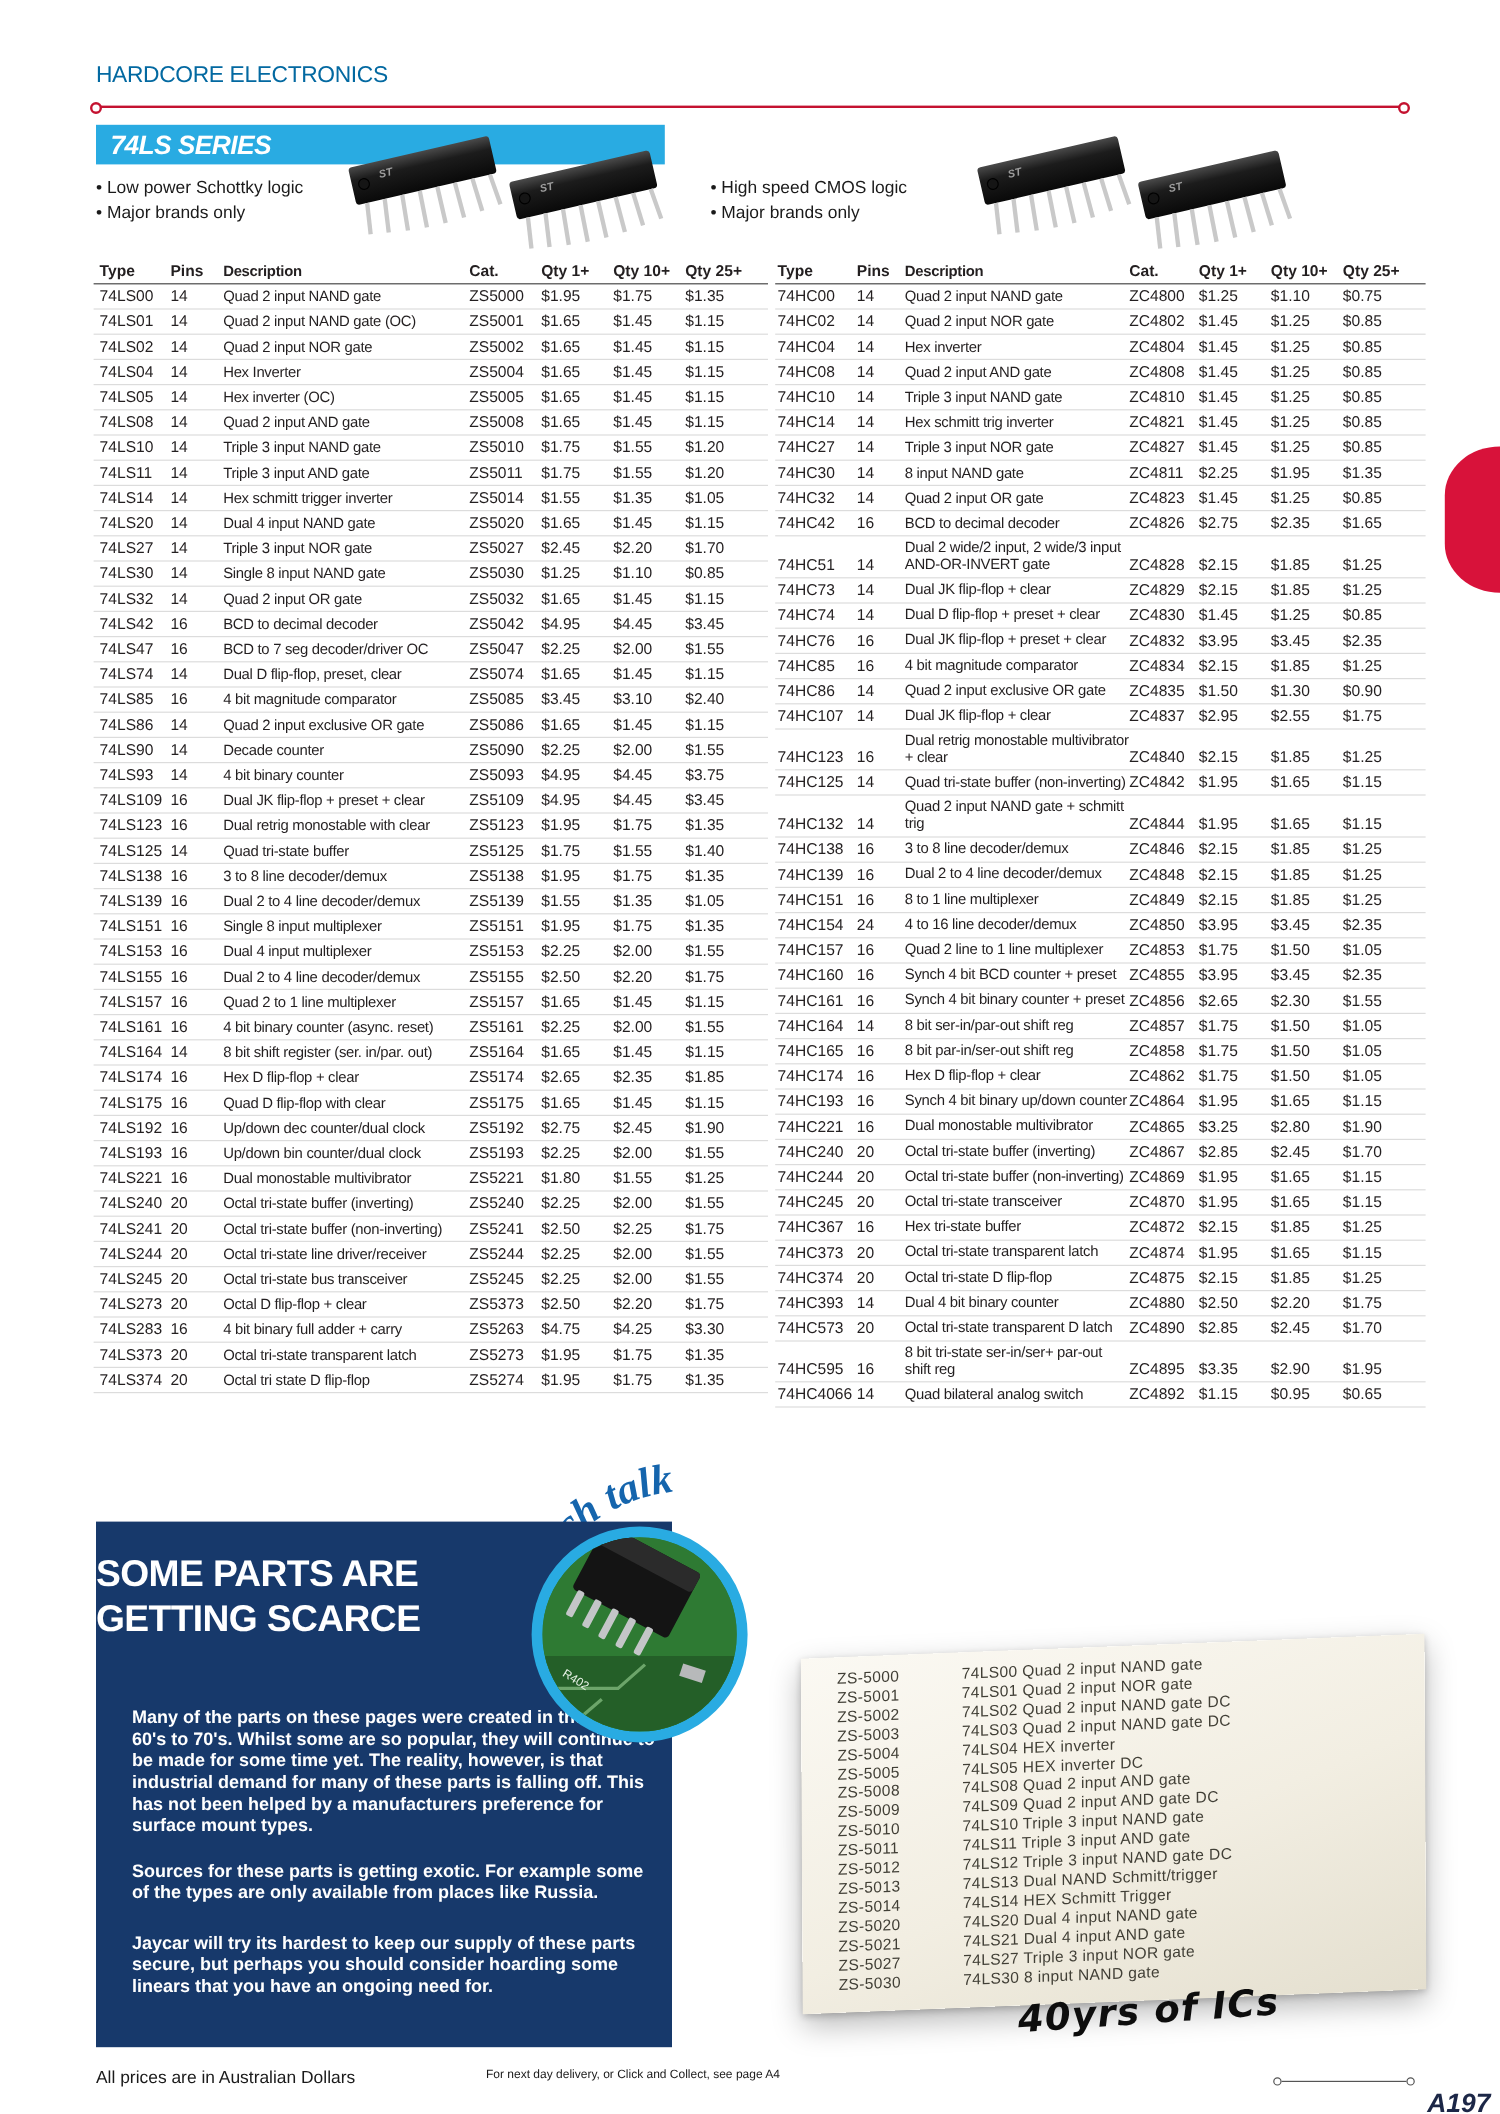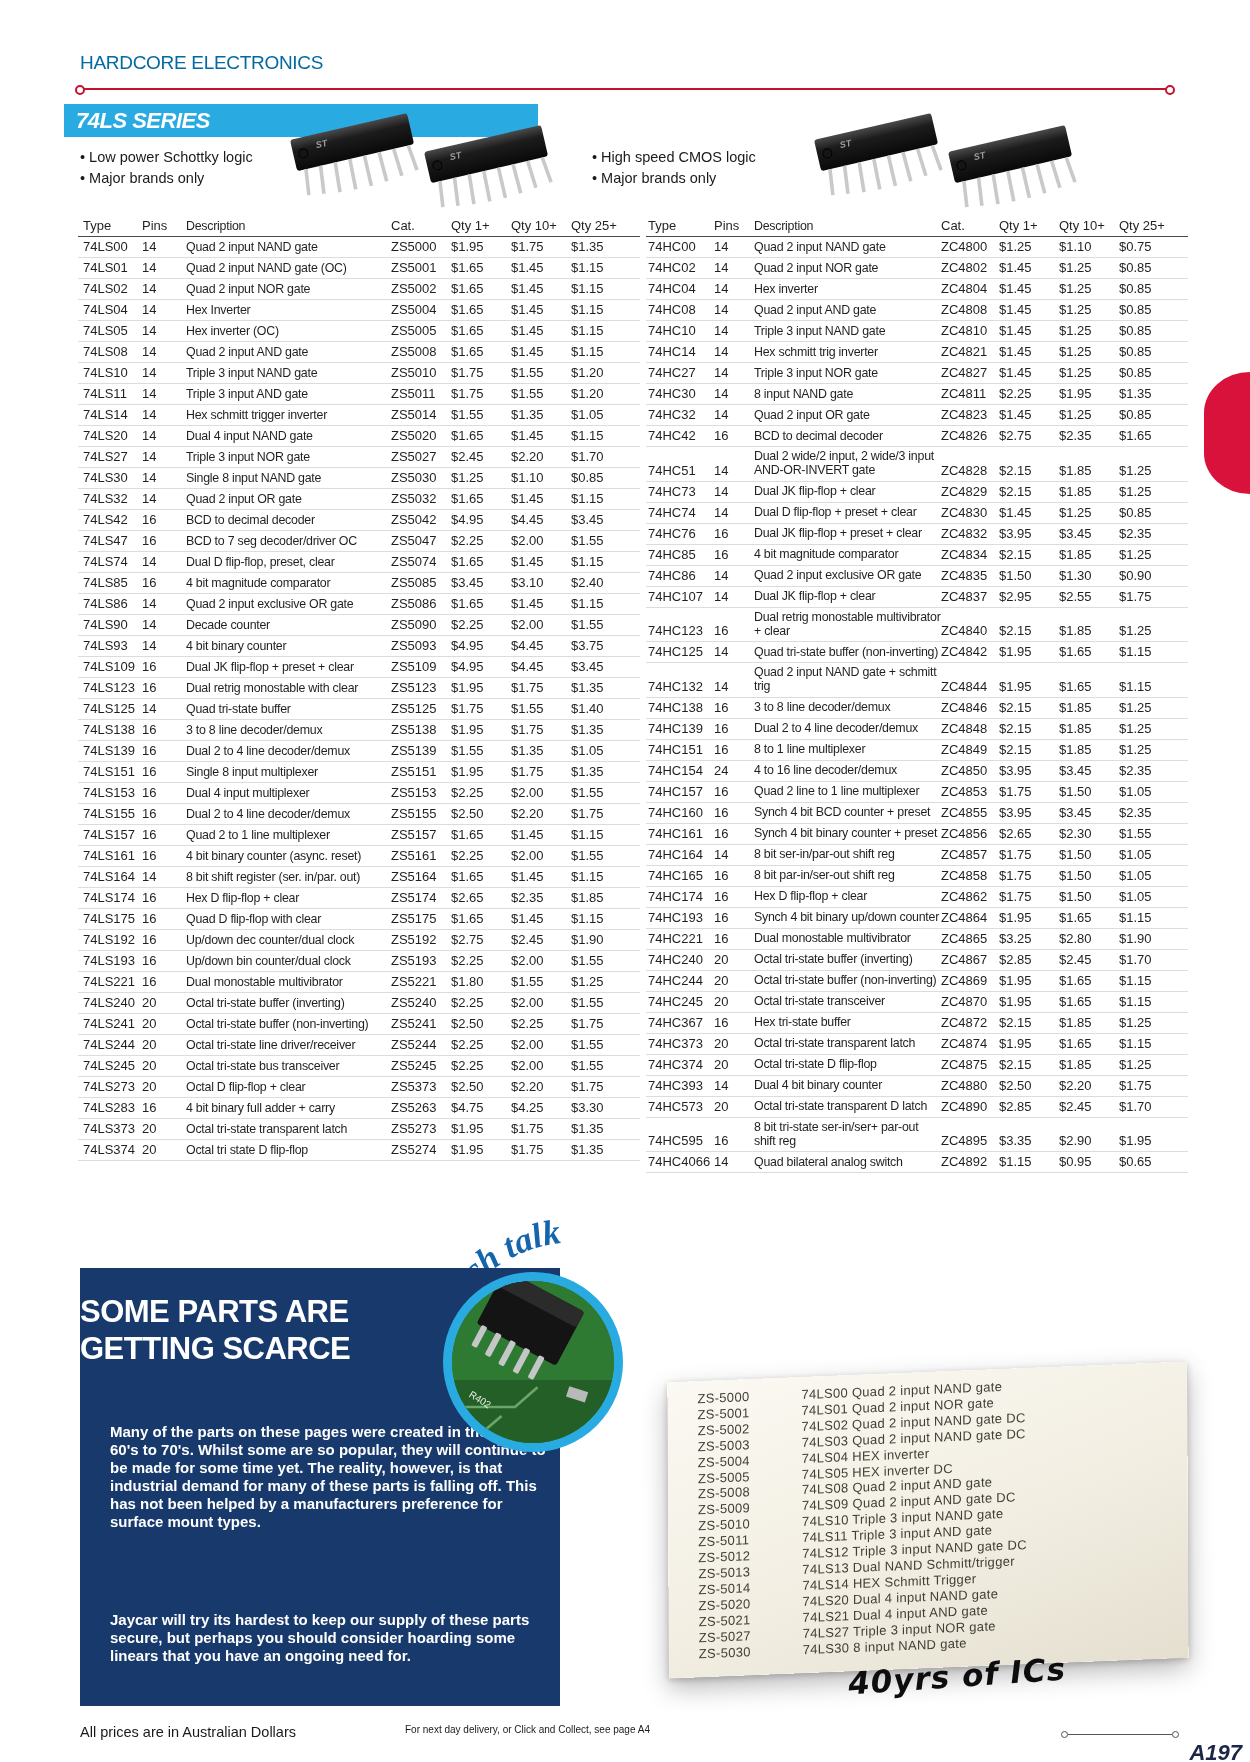--- a/index.html
+++ b/index.html
@@ -15,35 +15,35 @@
   .pagetitle { position:absolute; right:80px; top:26px; font-size:46px; font-weight:800;
            letter-spacing:-1.5px; color:#1c2747; }
   .headrule { position:absolute; left:84px; top:88px; width:1082px; height:0;
            border-top:2px solid #c41230; }
   .headrule::before, .headrule::after {
     content:""; position:absolute; top:-5px; width:6px; height:6px; border-radius:50%;
     border:2px solid #c41230; background:#fff; }
   .headrule::before { left:-9px; } .headrule::after { right:-9px; }
   
   .band { position:absolute; top:104px; height:33px; width:474px; background:#29abe2; }
-  .band.ls { left:64px; } .band.hc { left:575px; }
+  .band.ls { left:80px; } .band.hc { left:575px; }
   .band .bandtitle { color:#fff; font-size:22px; font-weight:800; font-style:italic;
       letter-spacing:-0.5px; padding:4px 0 0 12px; }
   .bullets { position:absolute; top:147px; font-size:14.5px; color:#1a1a1a; line-height:21px; }
   .bullets.ls { left:80px; } .bullets.hc { left:592px; }
   .bullets div::before { content:"• "; }
   .chips { position:absolute; top:110px; width:272px; height:108px; }
   .chips.ls { left:284px; } .chips.hc { left:808px; }
   
   .pricetable { position:absolute; top:216px; font-size:13px; color:#231f20; }
   .pricetable.ls { left:78px;  width:562px; }
   .pricetable.hc { left:646px; width:542px; }
   .trow { display:flex; align-items:flex-end; border-bottom:1px solid #dcdcdc;
           padding:2px 0 3px 0; min-height:21px; }
-  .trow.thead { font-weight:400; border-bottom:1.5px solid #4a4a4a; }
+  .trow.thead { font-weight:700; border-bottom:1.5px solid #4a4a4a; }
   .tc { display:block; flex:0 0 auto; }
   .tc.c2 { font-size:12.4px; letter-spacing:-0.25px; line-height:1.15; }
   
   .ls .c0 { width:64px; padding-left:5px; }
   .ls .c1 { width:44px; }
   .ls .c2 { width:205px; }
   .ls .c3 { width:60px; }
   .ls .c4 { width:60px; }
   .ls .c5 { width:60px; }
   .ls .c6 { width:60px; }
@@ -950,20 +950,21 @@
       </defs>
     <text font-size="35" font-style="italic" font-weight="bold" fill="#1565ad" font-family="Liberation Serif, serif">
       <textPath href="#arcpath" startOffset="6">Tech talk</textPath>
     </text>
   </svg>
 
   <div class="scarcebox">
     <div class="h h1">SOME PARTS ARE</div>
     <div class="h">GETTING SCARCE</div>
     <p class="p1">Many of the parts on these pages were created in the mid 60's to 70's. Whilst some are so popular, they will continue to be made for some time yet. The reality, however, is that industrial demand for many of these parts is falling off. This has not been helped by a manufacturers preference for surface mount types.</p>
+    <p class="p2">Sources for these parts is getting exotic. For example some of the types are only available from places like Russia.</p>
     <p class="p3">Jaycar will try its hardest to keep our supply of these parts secure, but perhaps you should consider hoarding some linears that you have an ongoing need for.</p>
   </div>
 
   <div class="pcbcircle">
     <svg viewBox="0 0 180 180" width="162" height="162">
       <rect x="0" y="0" width="180" height="180" fill="#2e7a33"></rect>
       <rect x="0" y="110" width="180" height="70" fill="#245f28"></rect>
       <g stroke="#8cc487" stroke-width="3" opacity="0.7">
         <path d="M 0,140 L 70,140 L 95,118" fill="none"></path>
         <path d="M 20,180 L 55,150" fill="none"></path>

